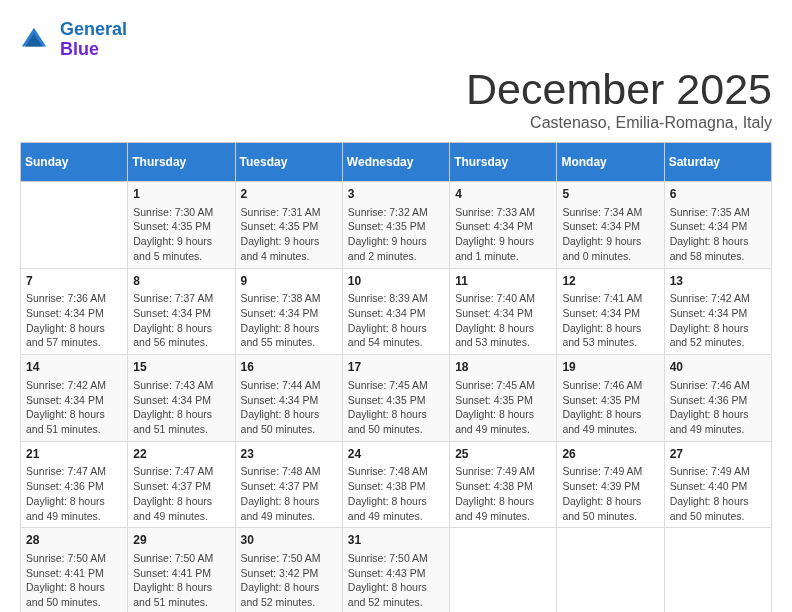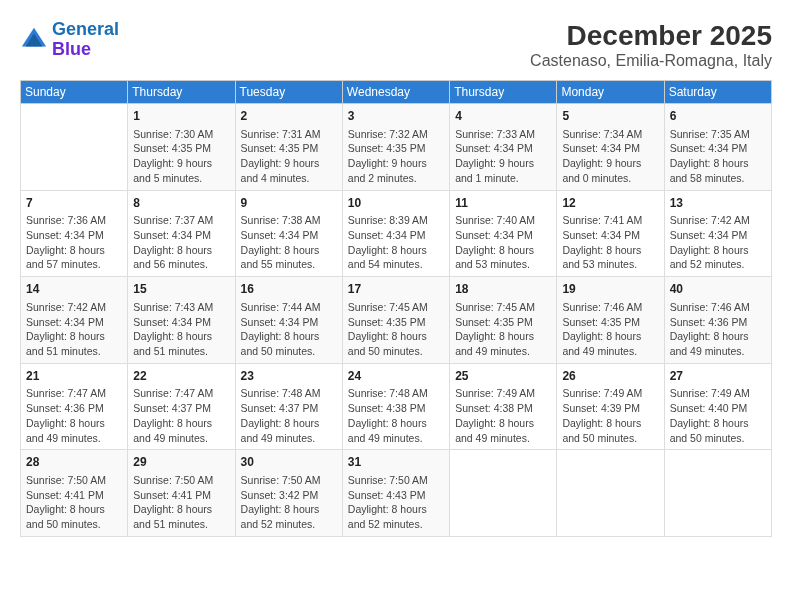--- a/index.html
+++ b/index.html
@@ -12,59 +12,60 @@
     }
     .header {
       display: flex;
       justify-content: space-between;
       align-items: flex-start;
       margin-bottom: 10px;
     }
     .logo {
       display: flex;
       align-items: center;
-      gap: 4px;
+      gap: 12px;
     }
     .logo-text {
       font-size: 18px;
       font-weight: bold;
       color: #333;
       line-height: 1.1;
     }
     .logo-text span {
       color: #1a6fb5;
     }
     .logo-icon {
       width: 28px;
       height: 28px;
     }
     .title-block {
       text-align: right;
     }
     .month-title {
-      font-size: 28px;
-      font-weight: bold;
+      font-size: 43px;
+      font-weight: normal;
       color: #333;
+      margin-top: 45px;
     }
     .subtitle {
       font-size: 16px;
       color: #555;
     }
     table {
       width: 100%;
       border-collapse: collapse;
       font-size: 11px;
     }
     thead tr th {
       background-color: #2d7dd2;
       color: #fff;
-      padding: 4px 4px;
+      padding: 12px 4px;
       text-align: left;
       font-size: 12px;
-      font-weight: normal;
+      font-weight: bold;
       border: 1px solid #ccc;
     }
     tbody tr td {
       vertical-align: top;
       padding: 4px 5px;
       border: 1px solid #ddd;
       height: 80px;
       width: calc(100% / 7);
       background: #fff;
       color: #444;

